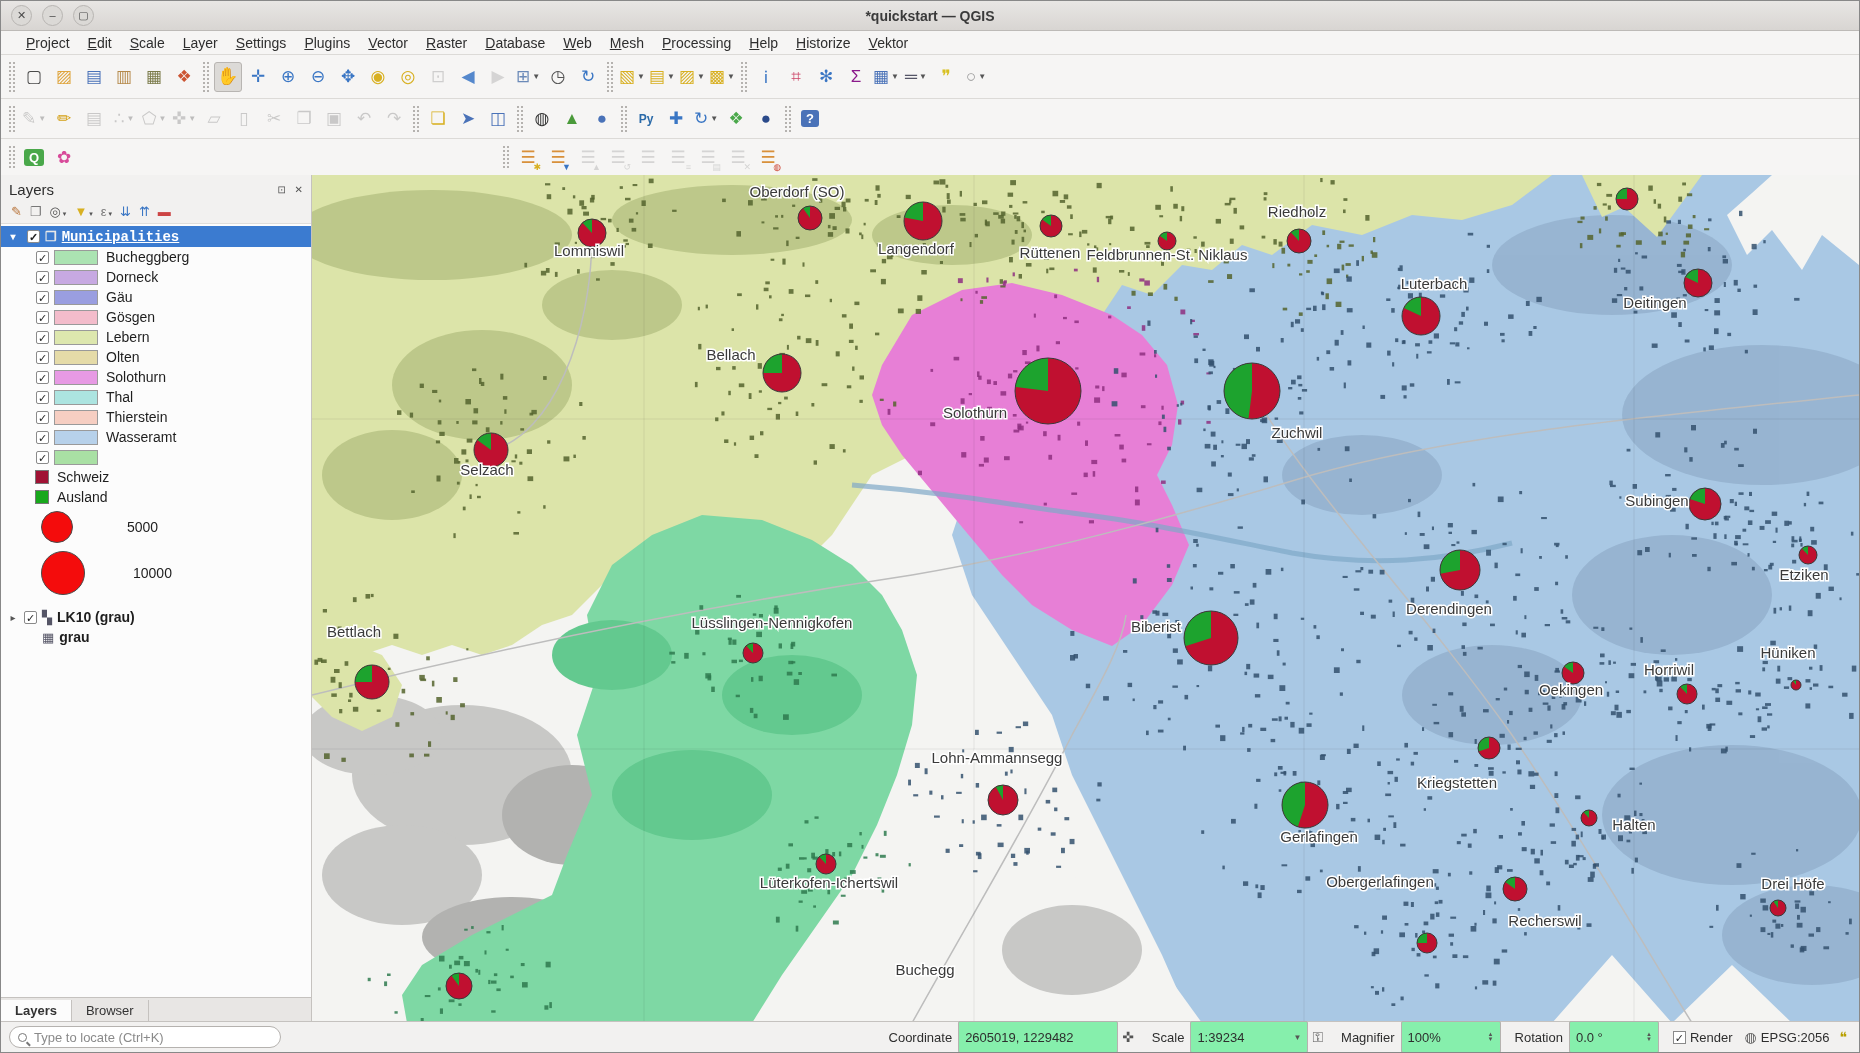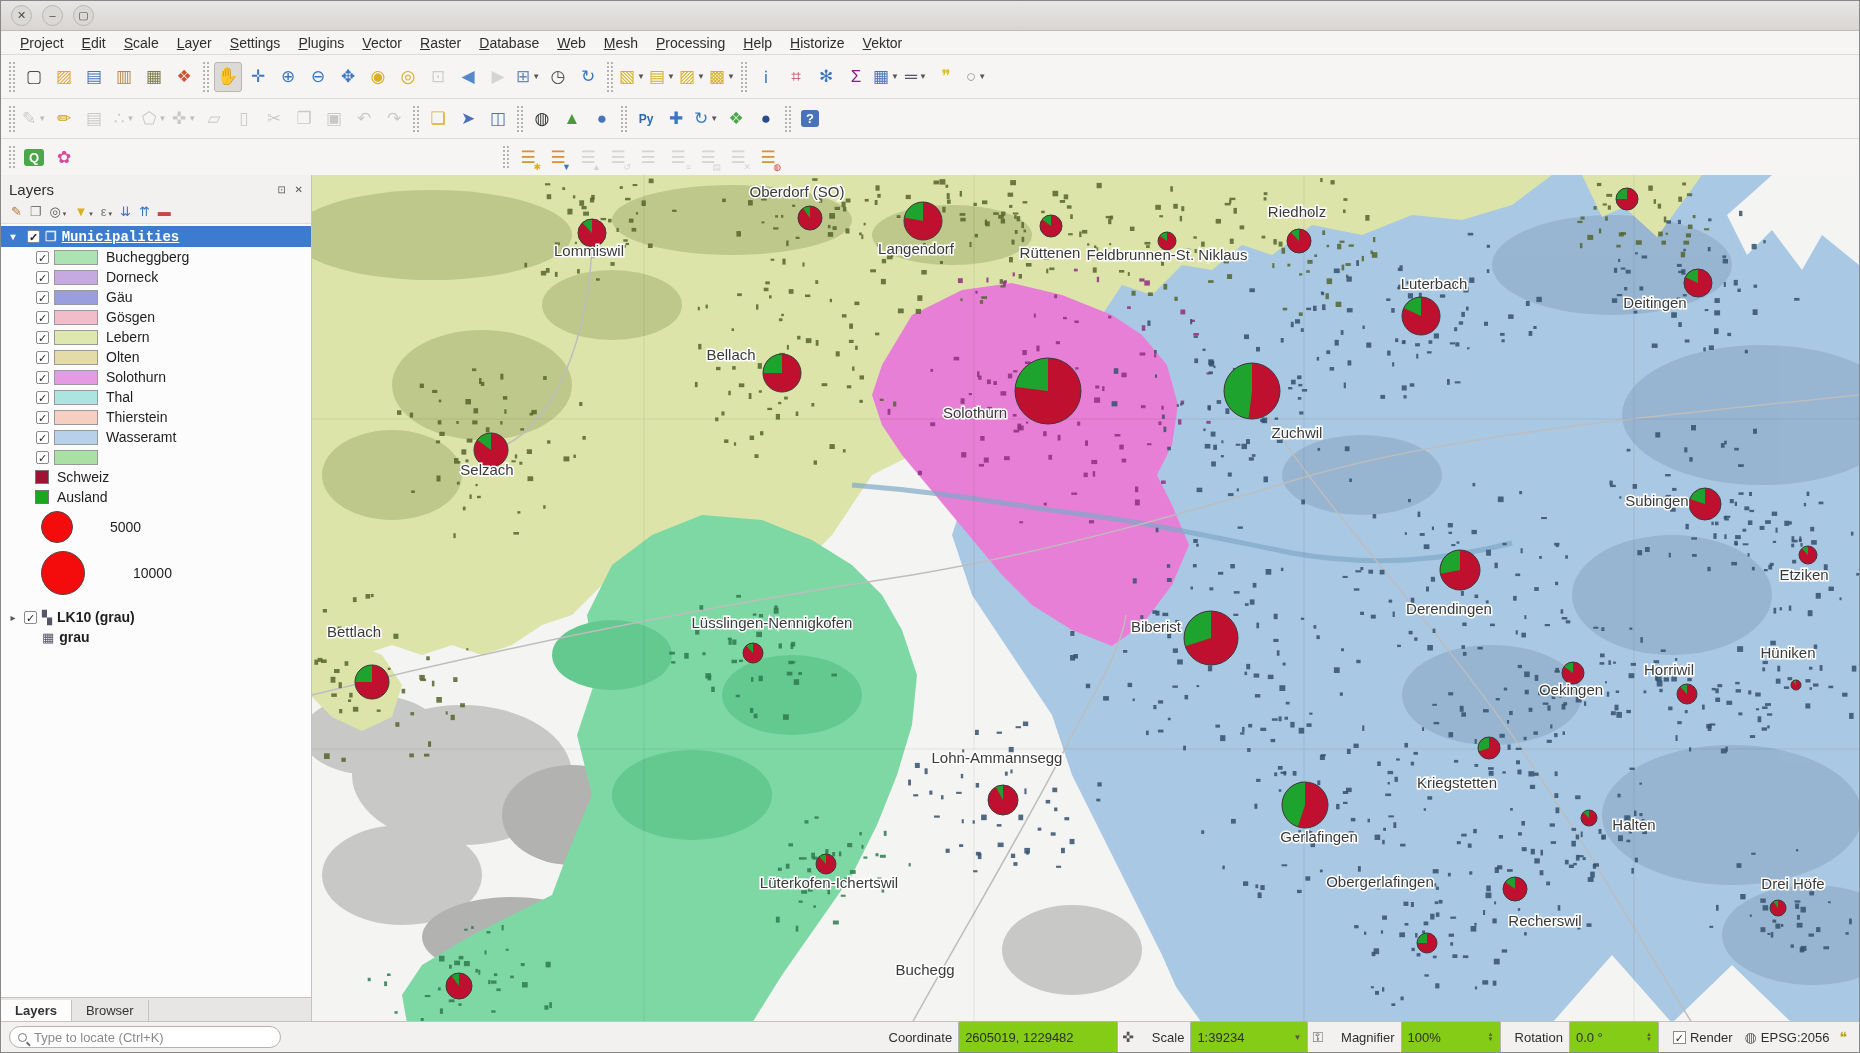--- a/index.html
+++ b/index.html
@@ -3,21 +3,21 @@
 <meta charset="utf-8">
 <style>
   html,body{margin:0;padding:0;background:#9a9a9a;}
   *{box-sizing:border-box;font-family:"Liberation Sans",sans-serif;}
   .window{position:relative;width:1860px;height:1053px;background:#f2f1f0;overflow:hidden;border:1px solid #888;}
   
   .titlebar{height:30px;background:linear-gradient(#e8e6e4,#d8d5d2);display:flex;align-items:center;position:relative;border-bottom:1px solid #bdbab7;}
   .winbtn{width:21px;height:21px;border-radius:50%;background:#dbd9d6;border:1px solid #b8b5b2;color:#4a4a4a;font-size:11px;line-height:19px;text-align:center;margin-left:10px;}
   .title{position:absolute;left:0;right:0;text-align:center;font-weight:bold;font-size:14px;color:#3a3a3a;}
   
-  .menubar{height:24px;background:#f6f5f4;display:flex;align-items:center;padding-left:10px;border-bottom:1px solid #dcdad7;}
+  .menubar{height:24px;background:#f6f5f4;display:flex;align-items:center;padding-left:16px;border-bottom:1px solid #dcdad7;}
   .menu-item{font-size:14px;color:#2e2e2e;padding:2px 9px;}
   .menu-item:first-letter{text-decoration:underline;}
   
   .toolbar{display:flex;align-items:center;background:#f6f5f4;border-bottom:1px solid #dcdad7;padding:0 4px;}
   .tb1{height:44px;} .tb2{height:40px;} .tb3{height:38px;}
   .handle{width:8px;height:70%;margin:0 3px;background-image:radial-gradient(#b5b2af 1px,transparent 1px);background-size:4px 4px;}
   .tbtn{min-width:28px;height:30px;margin:0 1px;display:flex;align-items:center;justify-content:center;border-radius:3px;font-size:17px;position:relative;}
   .tbtn.active{background:#dcdad7;border:1px solid #b8b5b2;}
   .tbtn.disabled{opacity:.35;filter:grayscale(1);}
   .tbtn .dd{font-size:8px;color:#555;margin-left:2px;}
@@ -49,34 +49,35 @@
   .ptab.active{background:#fcfcfc;font-weight:bold;}
   .map-wrap{flex:1;position:relative;background:#fff;}
   svg text{font-family:"Liberation Sans",sans-serif;}
   .maplabel{font-size:15px;fill:#3a3a3a;stroke:#ffffff;stroke-width:3px;paint-order:stroke;text-anchor:middle;}
   
   .statusbar{position:absolute;left:0;right:0;bottom:0;height:31px;background:#f2f1f0;border-top:1px solid #c5c2bf;display:flex;align-items:center;padding:0 8px;font-size:13px;color:#2e2e2e;}
   .locator{width:272px;height:22px;background:#fff;border:1px solid #b5b2af;border-radius:11px;display:flex;align-items:center;padding:0 8px;color:#8a8a8a;}
   .mag{width:9px;height:9px;border:1.6px solid #777;border-radius:50%;position:relative;margin-right:7px;flex:none;}
   .mag::after{content:"";position:absolute;width:5px;height:1.6px;background:#777;transform:rotate(45deg);left:7px;top:9px;}
   .sb-label{margin:0 6px 0 14px;}
-  .sb-box{background:#84cc16;border:1px solid #b5b2af;border-radius:2px;height:32px;display:flex;align-items:center;padding:0 6px;}
+  .sb-box{background:#86efac;border:1px solid #b5b2af;border-radius:2px;height:32px;display:flex;align-items:center;padding:0 6px;}
   .sb-spin{display:flex;flex-direction:column;font-size:6px;color:#555;line-height:5px;margin-left:6px;}
   .sb-icon{margin:0 4px;color:#555;font-size:14px;}
   .sb-check{width:13px;height:13px;border:1px solid #8a8a8a;background:#fff;font-size:11px;line-height:12px;text-align:center;margin-right:4px;}
 </style>
 </head>
 <body>
 
 <div class="window">
 
   <div class="titlebar">
     <div class="winbtn">✕</div>
     <div class="winbtn">–</div>
     <div class="winbtn">▢</div>
+    <div class="title">*quickstart — QGIS</div>
   </div>
 
   <div class="menubar" id="menubar">
       <div class="menu-item">Project</div>
       <div class="menu-item">Edit</div>
       <div class="menu-item">Scale</div>
       <div class="menu-item">Layer</div>
       <div class="menu-item">Settings</div>
       <div class="menu-item">Plugins</div>
       <div class="menu-item">Vector</div>
@@ -415,21 +416,21 @@
           <div class="trow">
             <span class="sq" style="background: rgb(160, 18, 52);"></span>
             <span>Schweiz</span>
           </div>
           <div class="trow">
             <span class="sq" style="background: rgb(24, 168, 28);"></span>
             <span>Ausland</span>
           </div>
           <div class="circ-row" style="height: 40px;">
             <span class="circ" style="width: 32px; height: 32px;"></span>
-            <span class="circ-label" style="margin-left: 37px;">5000</span>
+            <span class="circ-label" style="margin-left: 54px;">5000</span>
           </div>
           <div class="circ-row" style="height: 52px;">
             <span class="circ" style="width: 44px; height: 44px;"></span>
             <span class="circ-label" style="margin-left: 48px;">10000</span>
           </div>
           <div class="trow" style="margin-top: 8px;">
             <span class="arrow">▸</span>
             <span class="chk">✓</span>
             <span class="licon">▚</span>
             <span class="bold">LK10 (grau)</span>

